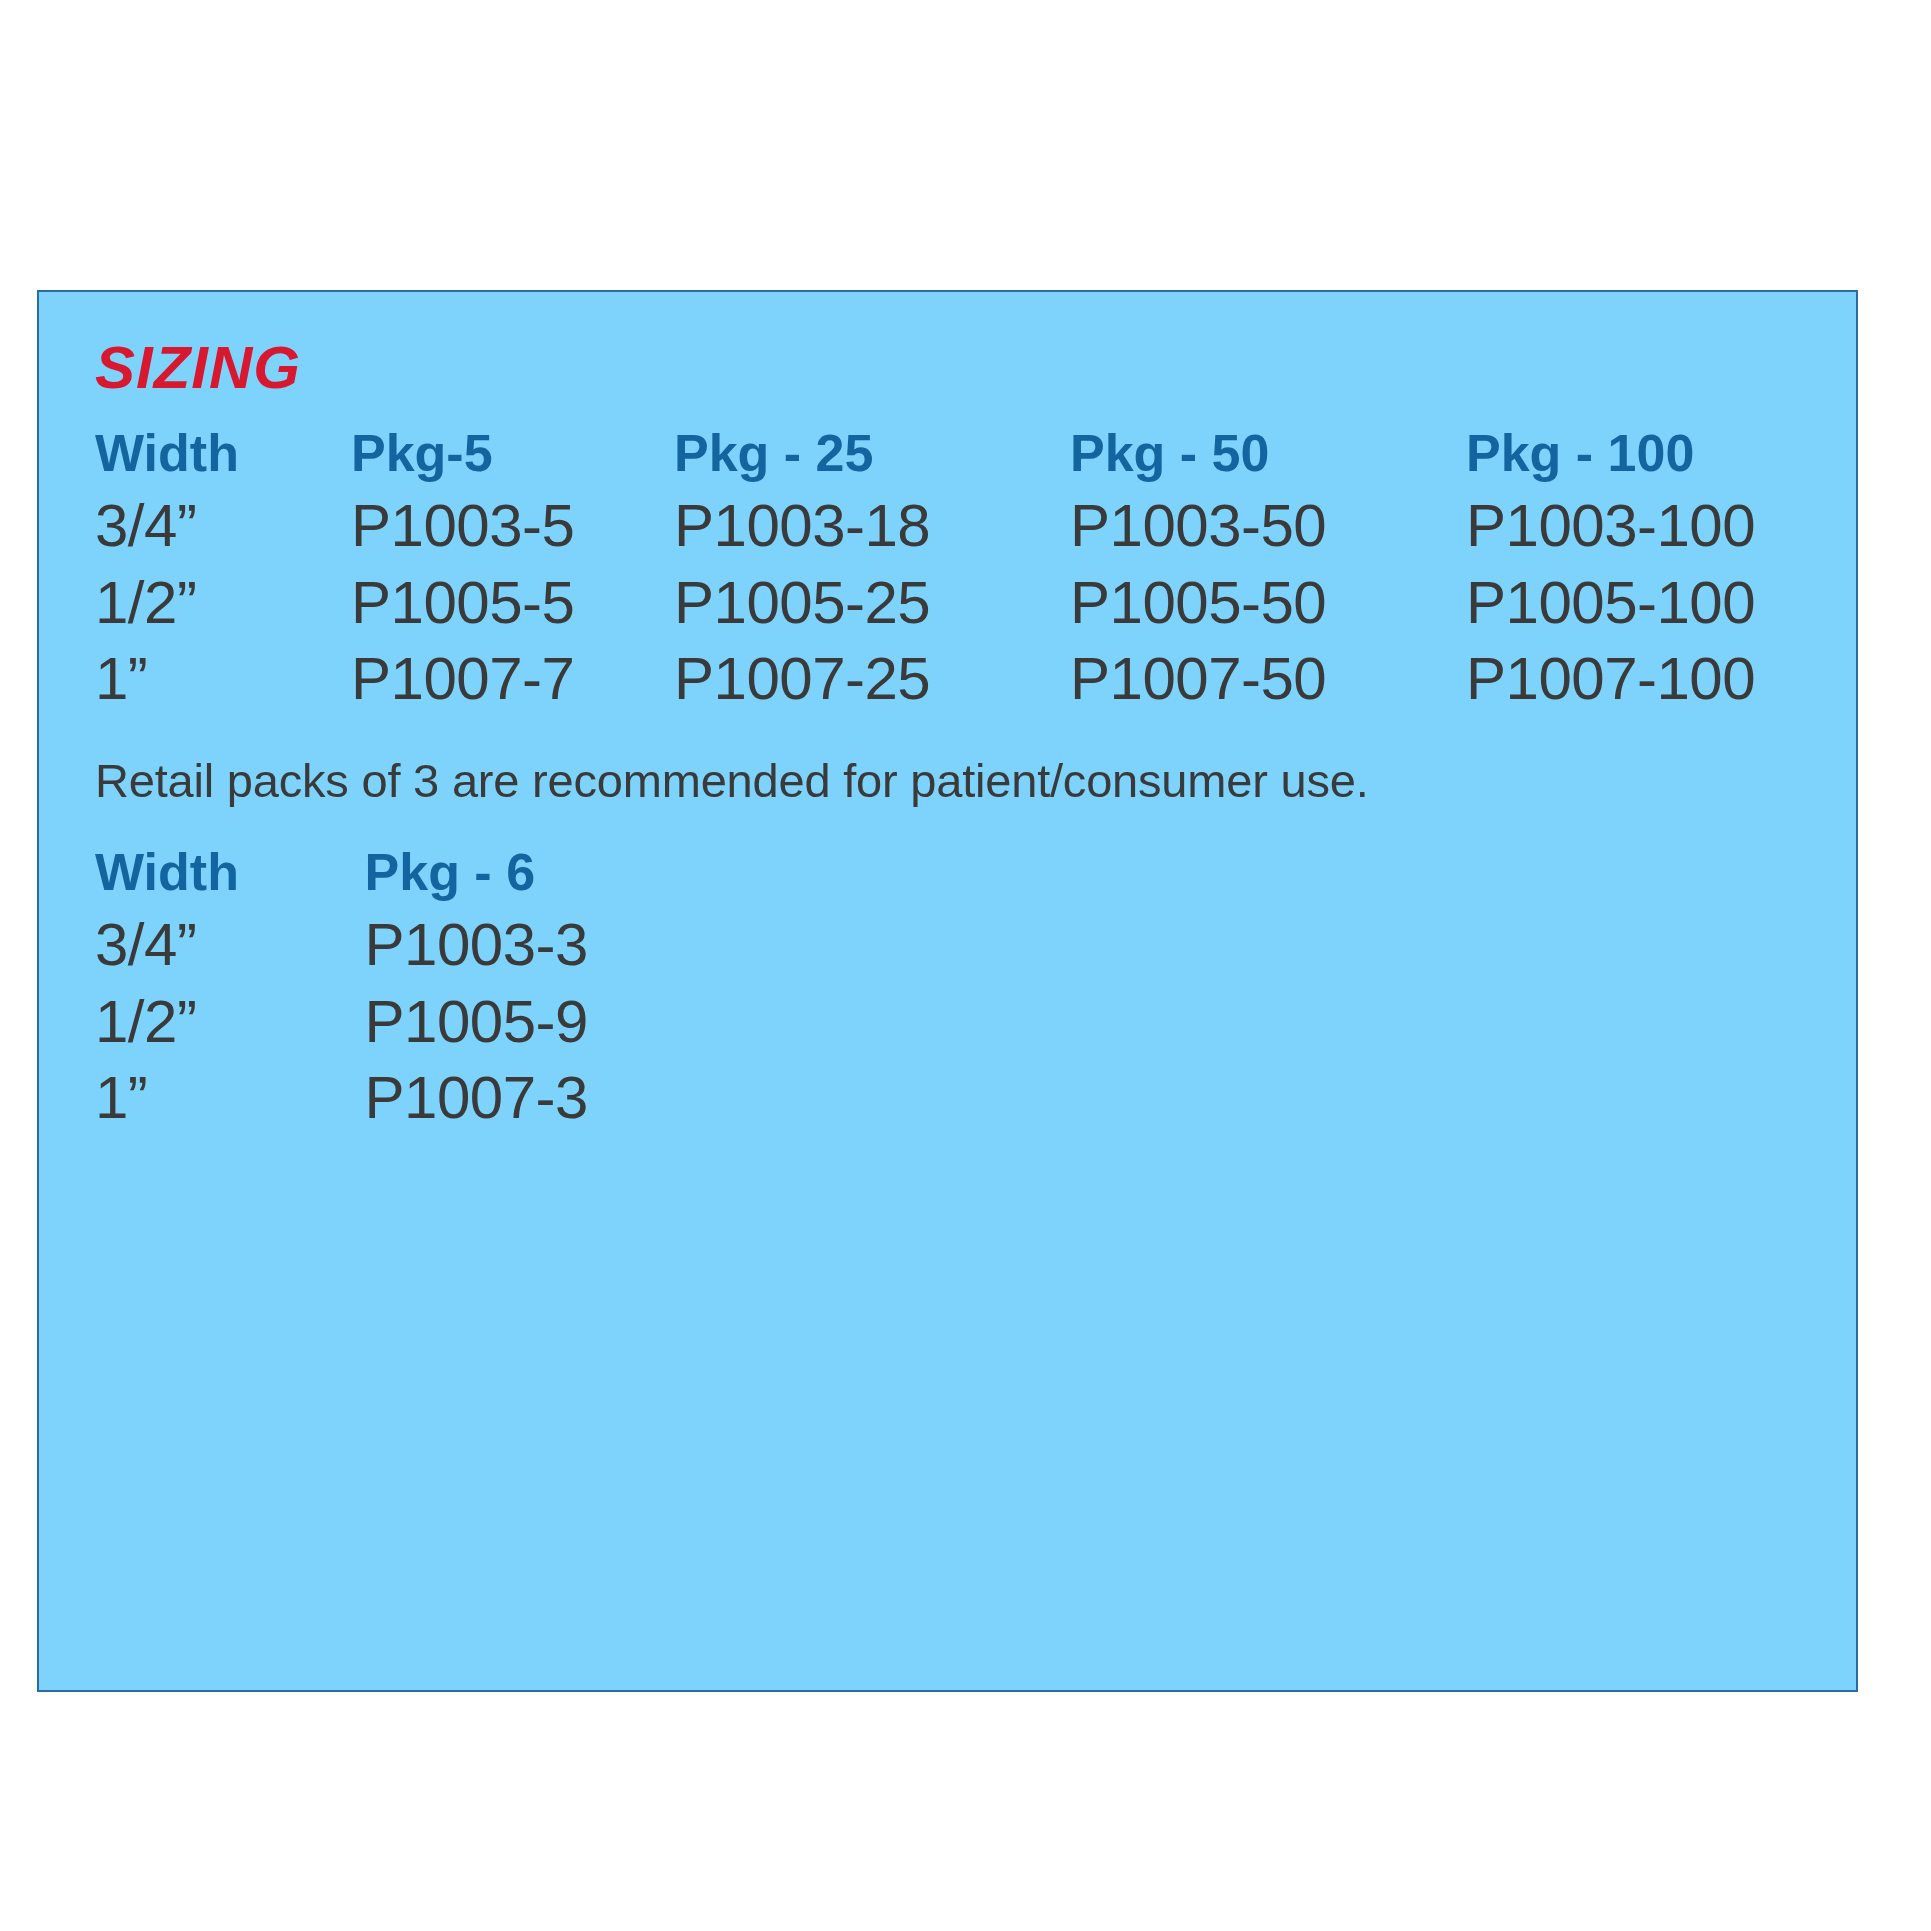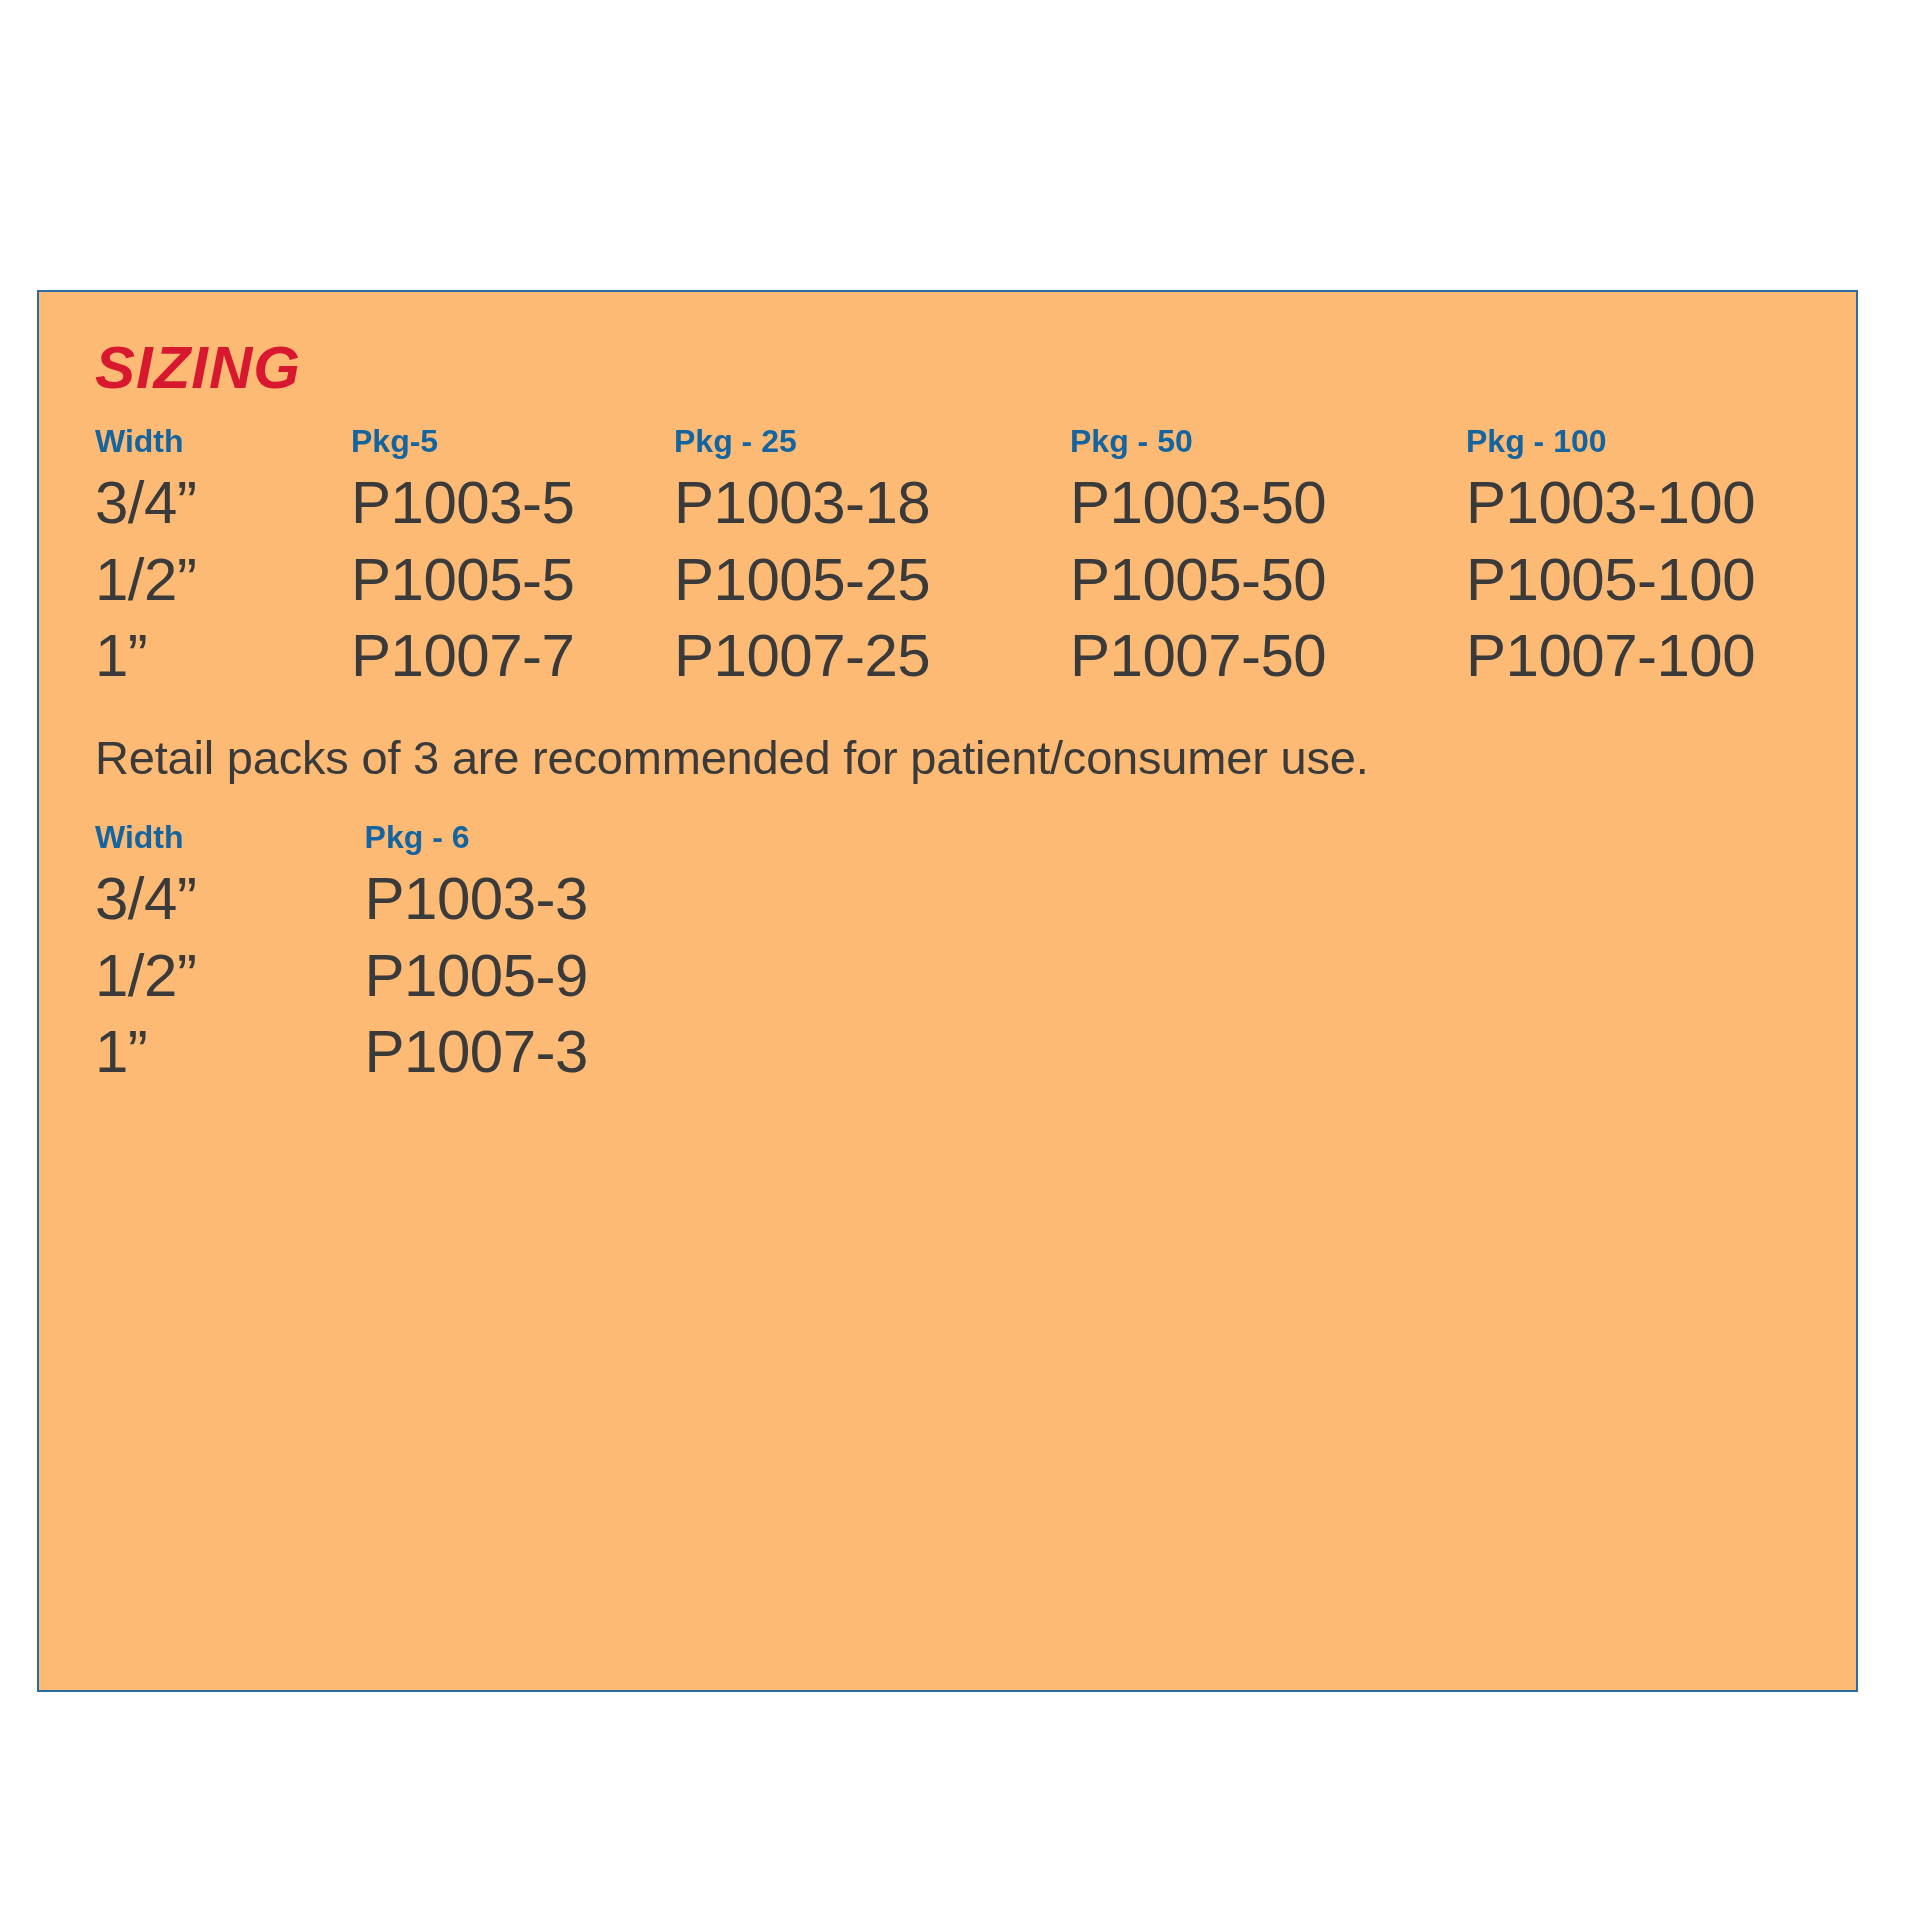--- a/index.html
+++ b/index.html
@@ -17,21 +17,21 @@
     background: #ffffff;
     box-sizing: border-box;
   }
   .sizing-card {
     position: absolute;
     left: 37px;
     top: 290px;
     width: 1821px;
     height: 1402px;
     border: 2.9px solid #2b6ca3;
-    background: #fdba74;
+    background: #7dd3fc;
     box-sizing: border-box;
   }
   .card-inner {
     padding: 46px 54px 0 56px;
   }
   .sizing-title {
     color: #d8182f;
     font-size: 60px;
     font-weight: bold;
     font-style: italic;
@@ -60,21 +60,21 @@
     table-layout: fixed;
     width: 1738px;
   }
   table.sku-table col.c0 { width: 256px; }
   table.sku-table col.c1 { width: 323px; }
   table.sku-table col.c2 { width: 396px; }
   table.sku-table col.c3 { width: 396px; }
   table.sku-table col.c4 { width: 367px; }
   table.sku-table th {
     color: #1464a0;
-    font-size: 32px;
+    font-size: 52px;
     font-weight: bold;
     text-align: left;
     padding: 0 0 3.9px 0;
     white-space: nowrap;
   }
   table.sku-table td {
     color: #3a3a3a;
     font-size: 60px;
     text-align: left;
     padding: 3.9px 0 3.9px 0;

